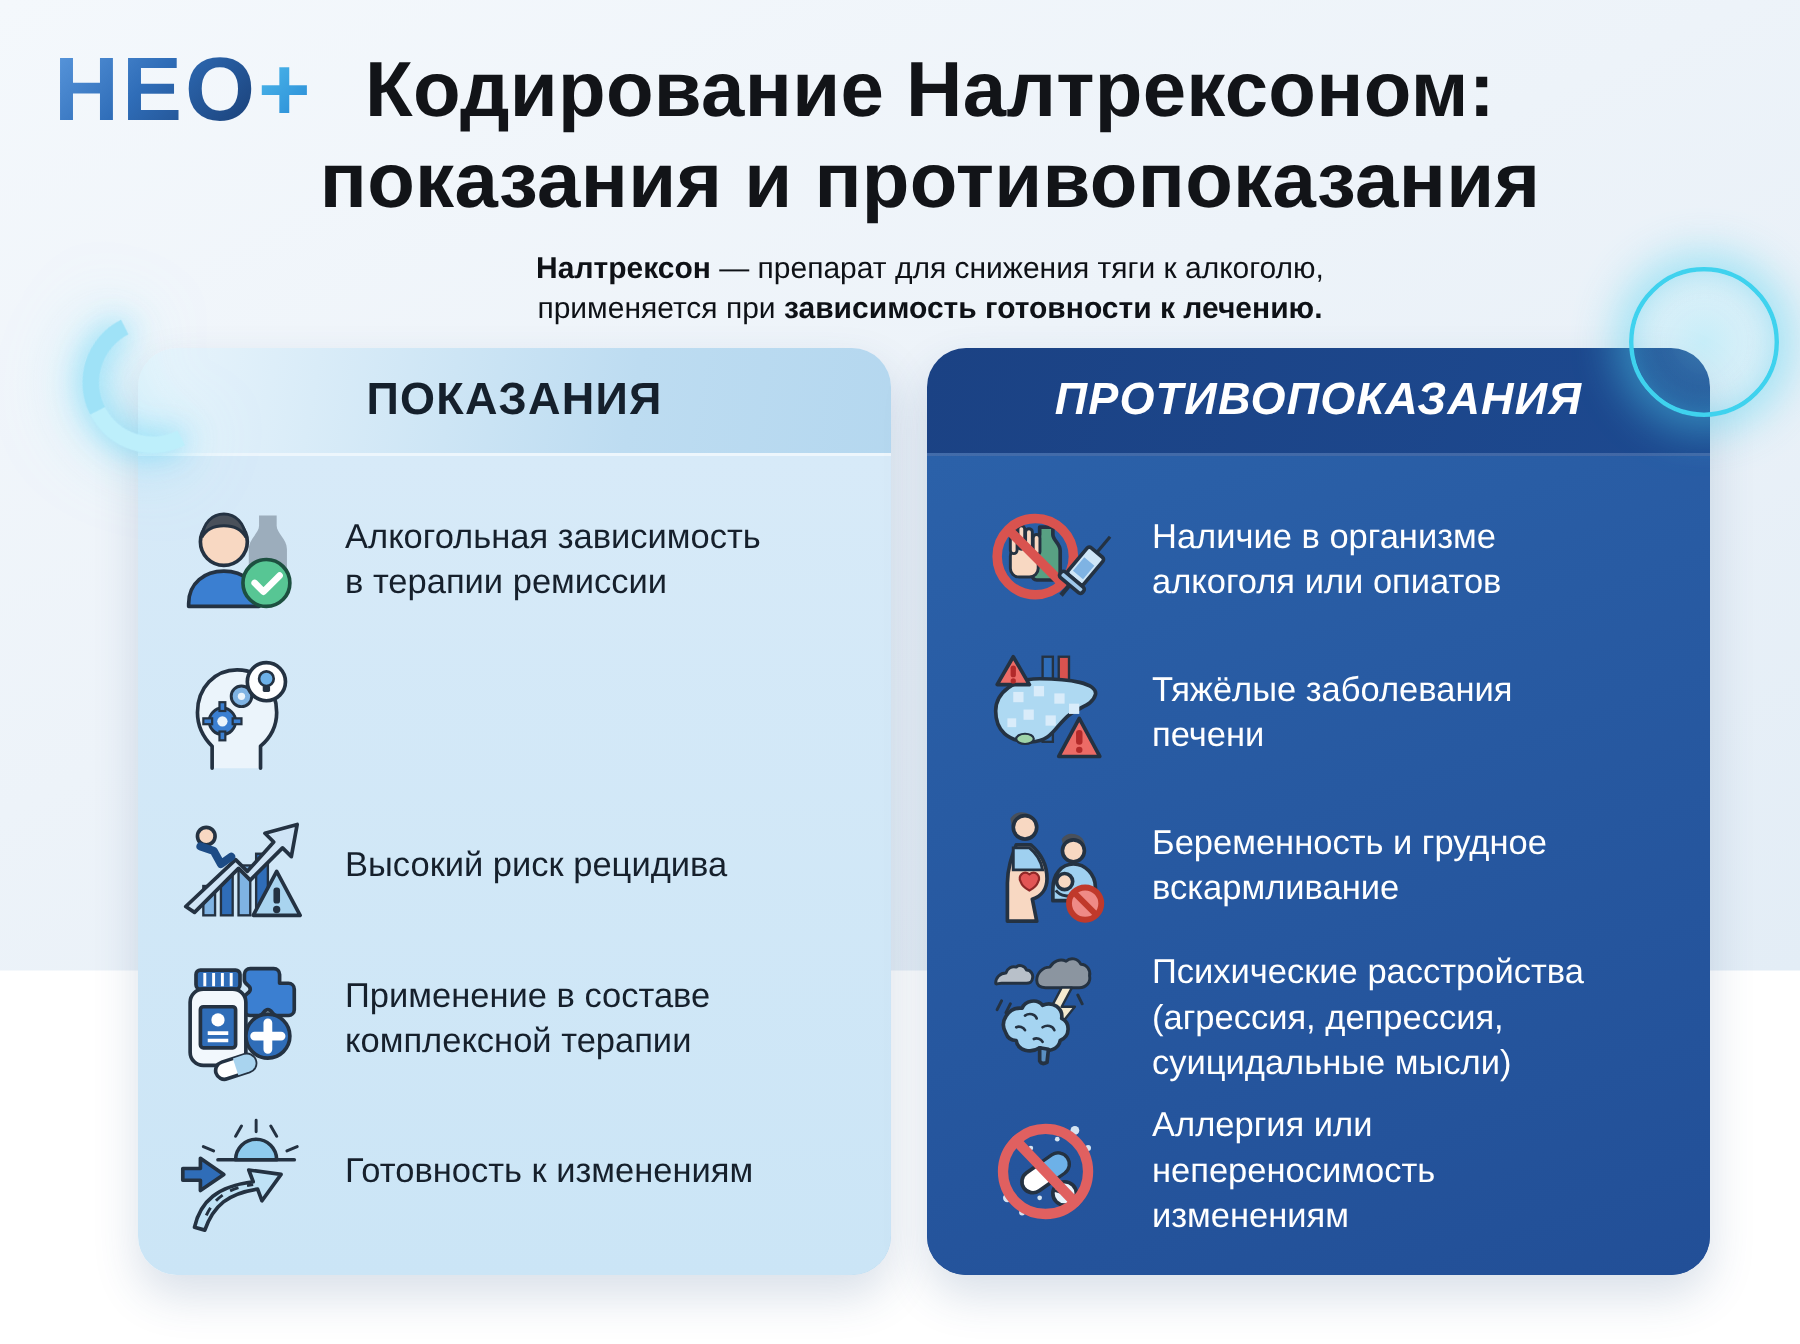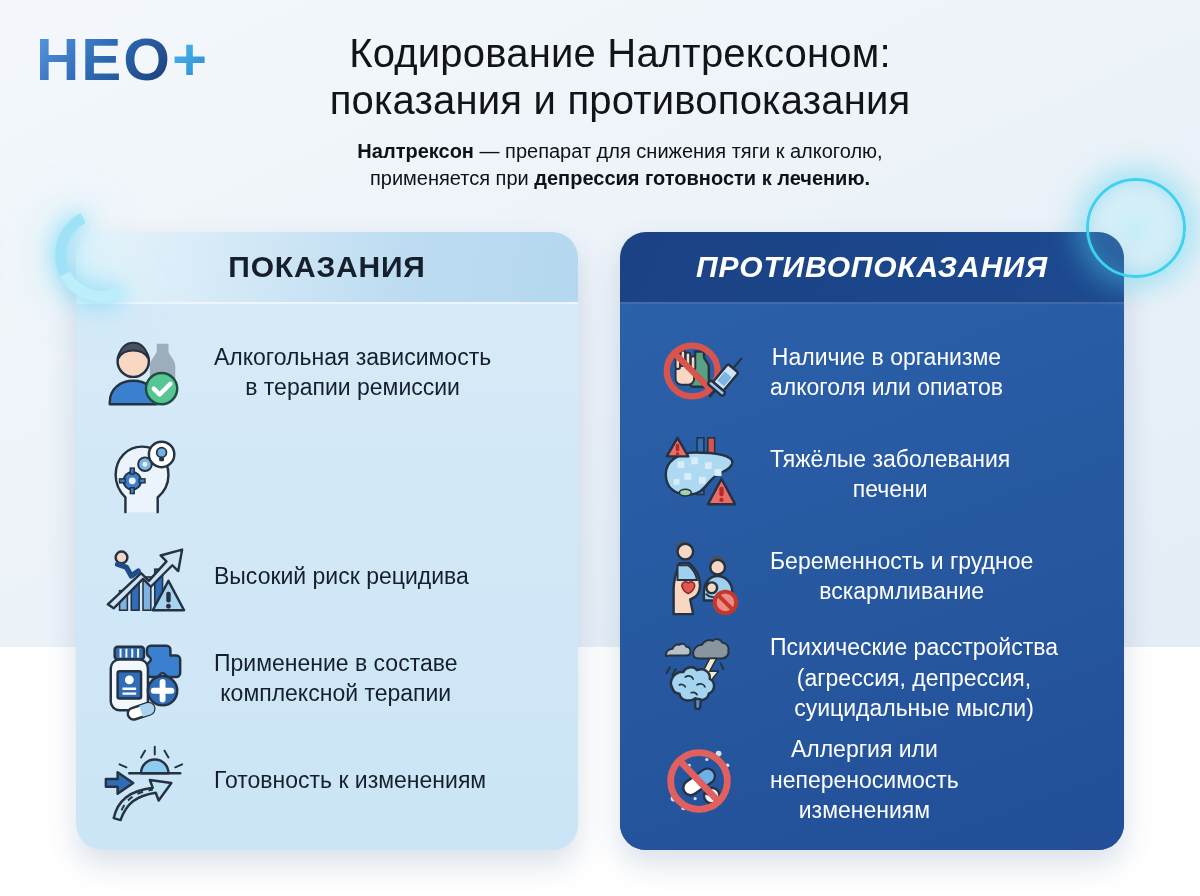--- a/index.html
+++ b/index.html
@@ -9,26 +9,26 @@
 
   
   .logo{position:absolute;left:36px;top:30px;font-size:60px;font-weight:700;letter-spacing:2px;line-height:1;}
   .logo .neo{background:linear-gradient(135deg,#5d9be0 0%,#2f6db8 45%,#173a6f 100%);
              -webkit-background-clip:text;background-clip:text;color:transparent;}
   .logo .plus{background:linear-gradient(135deg,#56c3f0 0%,#1f7fd0 100%);
              -webkit-background-clip:text;background-clip:text;color:transparent;font-weight:700;}
 
   
   .titles{position:absolute;left:205px;right:165px;top:30px;text-align:center;color:#121418;}
-  .title-line{font-size:40px;font-weight:400;line-height:1.17;letter-spacing:.2px;text-align:center;}
+  .title-line{font-size:52px;font-weight:700;line-height:1.17;letter-spacing:.2px;text-align:center;}
   .subtitle{margin-top:14px;font-size:20px;line-height:1.38;color:#0e1116;}
   .subtitle b{font-weight:700;}
 
   
-  .panels{position:absolute;left:76px;top:232px;width:1048px;height:618px;display:flex;gap:42px;text-align:center;}
+  .panels{position:absolute;left:92px;top:232px;width:1048px;height:618px;display:flex;gap:24px;}
   .panel{border-radius:26px;overflow:hidden;display:flex;flex-direction:column;
          box-shadow:0 14px 30px rgba(45,85,135,.18);}
   .panel-light{flex:0 0 502px;background:linear-gradient(100deg,#e9f5fc 0%,#bddcf1 55%,#b0d5ee 100%);}
   .panel-dark{flex:1;background:linear-gradient(110deg,#1b4284 0%,#1e4c94 100%);}
   .panel-header{height:70px;flex:none;display:flex;align-items:center;justify-content:center;
                 font-size:30px;font-weight:700;letter-spacing:.8px;}
   .panel-light .panel-header{color:#15202c;}
   .panel-dark .panel-header{color:#ffffff;font-style:italic;}
   .panel-body{flex:1;display:flex;flex-direction:column;justify-content:space-between;
               padding:20px 18px 22px 20px;}
@@ -64,21 +64,21 @@
 
   <div class="logo">
     <span class="neo">НЕО</span><span class="plus">+</span>
   </div>
 
   <div class="titles">
     <div class="title-line">Кодирование Налтрексоном:</div>
     <div class="title-line">показания и противопоказания</div>
     <div class="subtitle">
       <div><b>Налтрексон</b><span> — препарат для снижения тяги к алкоголю,</span></div>
-      <div><span>применяется при </span><b>депрессия готовности к лечению.</b></div>
+      <div><span>применяется при </span><b>зависимость готовности к лечению.</b></div>
     </div>
   </div>
 
   <div class="crescent"></div>
   <div class="ring"></div>
 
   <div class="panels">
 
     <div class="panel panel-light">
       <div class="panel-header">ПОКАЗАНИЯ</div>

